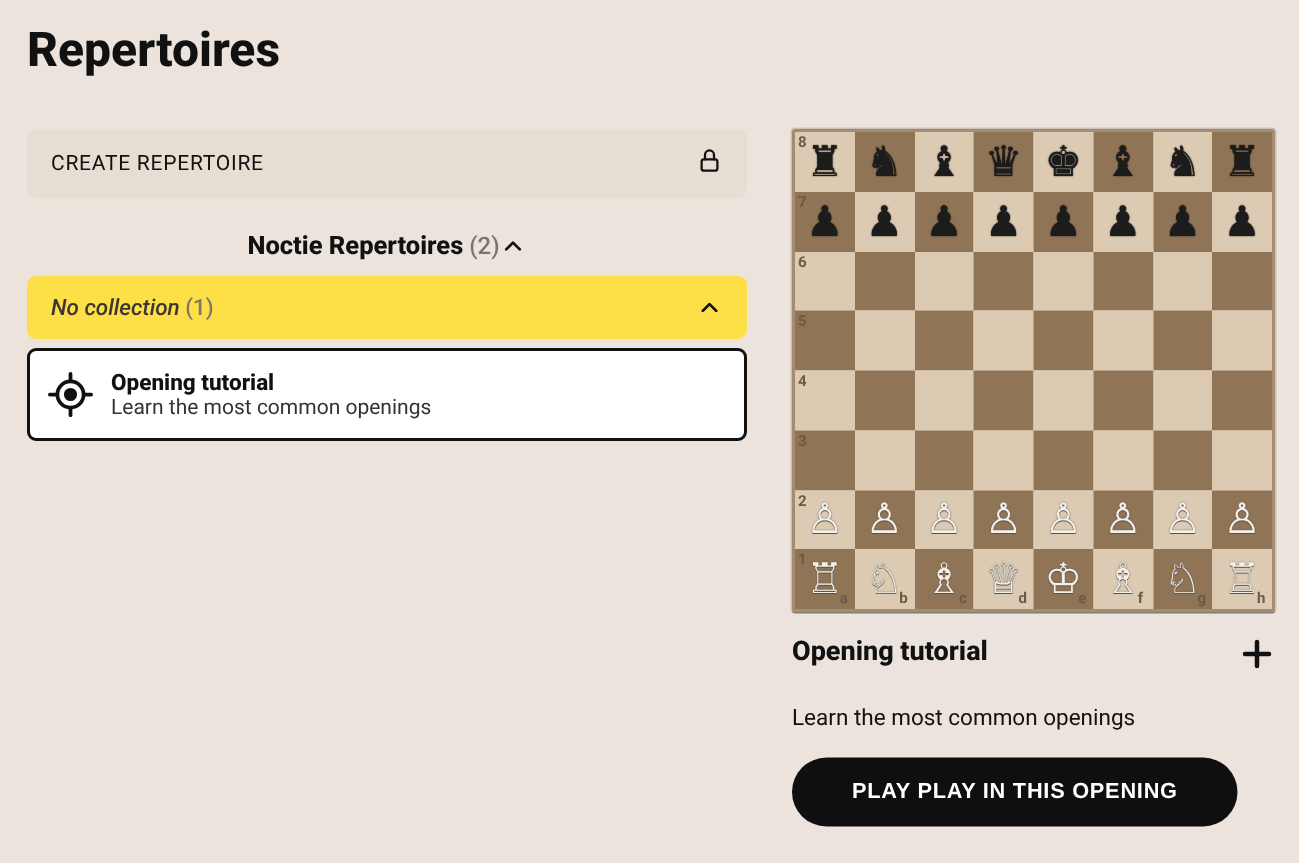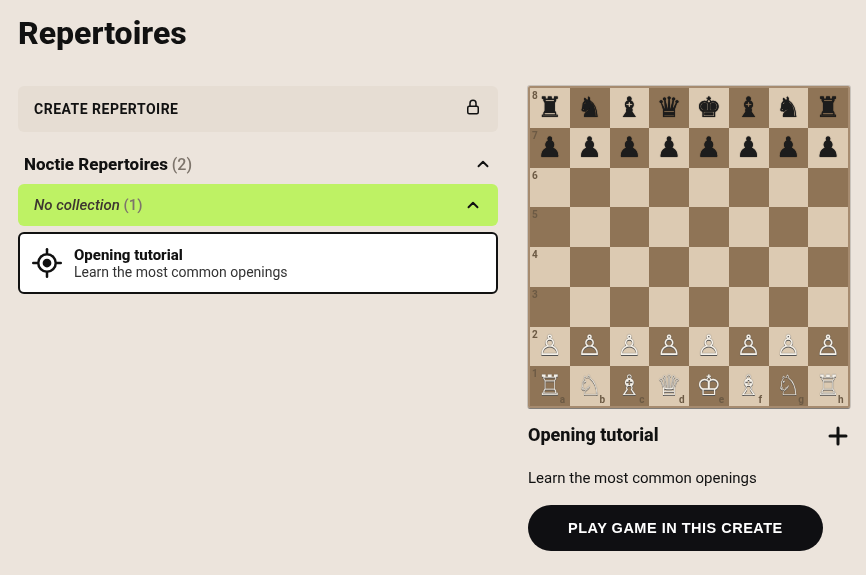--- a/index.html
+++ b/index.html
@@ -3,27 +3,27 @@
 <meta charset="utf-8">
 <style>
   html,body{margin:0;padding:0;background:#ece4dc;font-family:-apple-system,BlinkMacSystemFont,"Segoe UI",Roboto,Helvetica,Arial,sans-serif;color:#111;}
   .page{width:866px;height:575px;box-sizing:border-box;padding:14px 18px 20px 18px;position:relative;}
   .page-title{font-size:32px;font-weight:800;margin:0 0 34px 0;}
   .cols{display:flex;gap:30px;align-items:flex-start;}
   .left{width:480px;flex:0 0 480px;}
   .right{flex:1;}
   
   .create-bar{background:#e6ddd3;border-radius:6px;height:46px;display:flex;align-items:center;justify-content:space-between;padding:0 16px;margin-bottom:22px;}
-  .create-bar .label{font-weight:700;letter-spacing:.5px;font-size:14px;}
-  
-  .sec-head{display:flex;align-items:center;justify-content:space-between;padding:0 6px 10px 6px;}
+  .create-bar .label{font-weight:400;letter-spacing:.5px;font-size:14px;}
+  
+  .sec-head{display:flex;align-items:center;justify-content:center;padding:0 6px 10px 6px;}
   .sec-title{font-size:17px;font-weight:800;}
   .count{color:#7d746b;font-weight:500;}
   
-  .sub-head{background:#bef264;border-radius:6px;height:42px;display:flex;align-items:center;justify-content:space-between;padding:0 16px;margin-bottom:6px;}
+  .sub-head{background:#fde047;border-radius:6px;height:42px;display:flex;align-items:center;justify-content:space-between;padding:0 16px;margin-bottom:6px;}
   .sub-title{font-style:italic;font-weight:500;font-size:15px;color:#3d3630;}
   .sub-title .count{font-style:normal;}
   
   .card{background:#fff;border:2px solid #111;border-radius:6px;height:58px;display:flex;align-items:center;padding:0 12px;gap:12px;margin-bottom:18px;}
   .card .icon{width:30px;height:30px;flex:0 0 30px;}
   .card .title{font-weight:800;font-size:15px;line-height:1.2;}
   .card .sub{font-size:14px;color:#333;line-height:1.2;}
   
   .row{display:flex;align-items:center;justify-content:space-between;padding:6px 16px 6px 12px;}
   .row .name{font-weight:700;font-size:15px;}
@@ -202,16 +202,16 @@
             <svg width="24" height="24" viewBox="0 0 24 24" fill="none" stroke="#111" stroke-width="3" stroke-linecap="round">
                 <line x1="12" y1="4" x2="12" y2="20"></line>
                 <line x1="4" y1="12" x2="20" y2="12"></line>
               </svg>
           </span>
         </button>
       </div>
 
       <div class="rt-desc">Learn the most common openings</div>
 
-      <button class="play-btn">PLAY GAME IN THIS CREATE</button>
+      <button class="play-btn">PLAY PLAY IN THIS OPENING</button>
     </div>
   </div>
 </div>
 
 </body></html>

